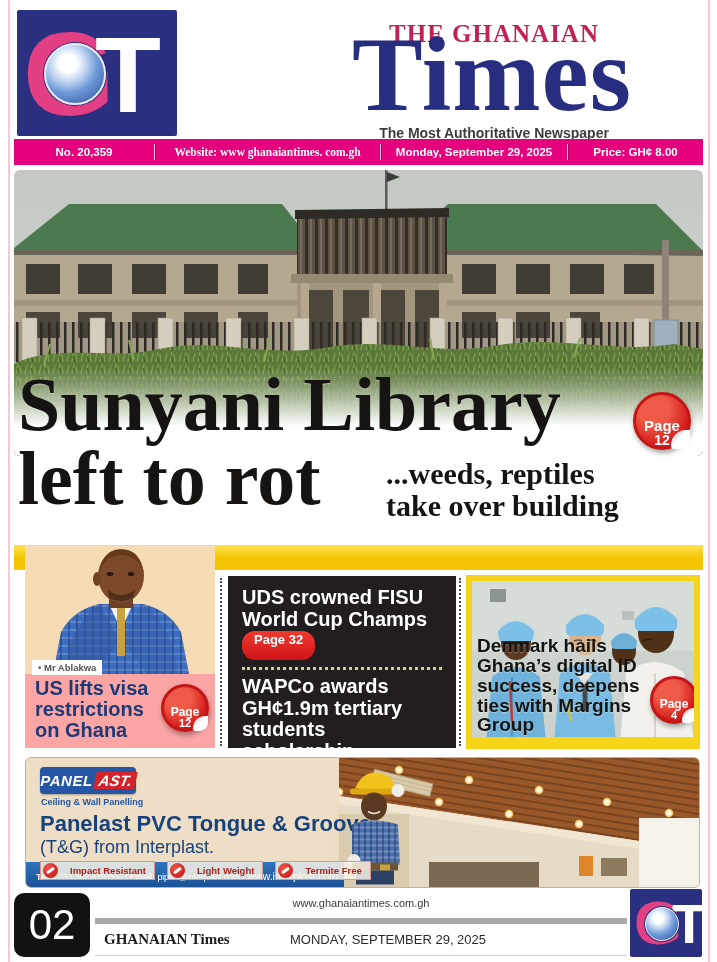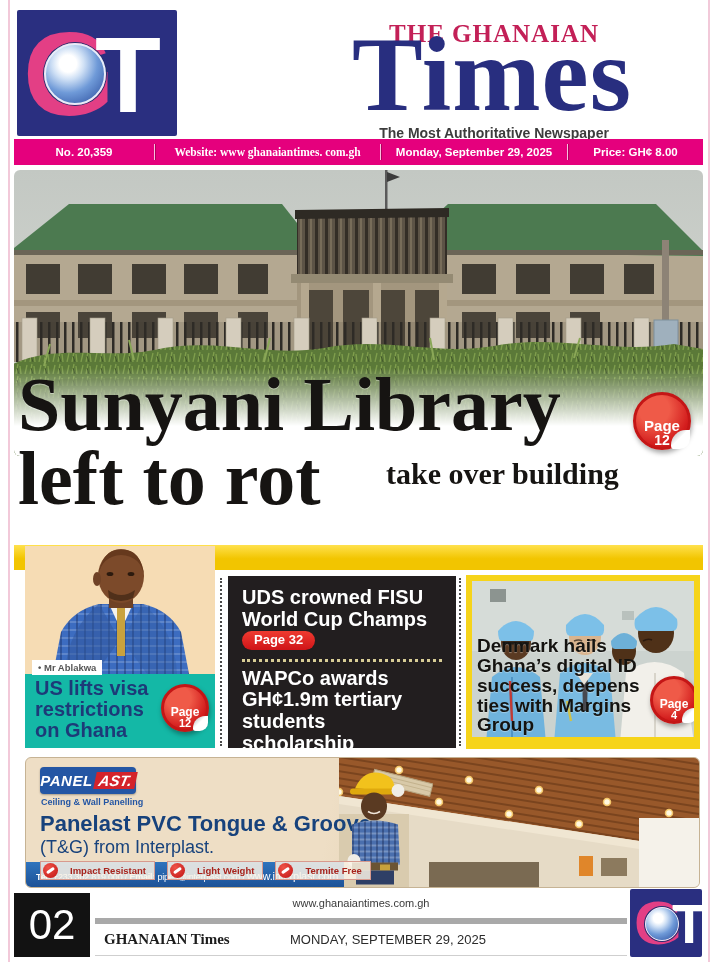--- a/index.html
+++ b/index.html
@@ -60,34 +60,34 @@
   .sticker .curl { position:absolute; right:-2px; bottom:-2px; width:36%; height:36%;
      background:linear-gradient(315deg, #ffffff 0 55%, #d8d8d8 75%, #a9a9a9); border-radius:80% 0 55% 18%; }
   .sticker-lead { left:633px; top:392px; width:58px; height:58px; font-size:15px; }
   .sticker-lead .num { font-size:14px; }
   .sticker-sm { width:48px; height:48px; font-size:12px; }
   .sticker-sm .num { font-size:11px; }
 
   
   .yellow-band { position:absolute; left:14px; top:545px; width:689px; height:25px;
      background:linear-gradient(#ffe14d, #f2c500 55%); }
-  .story-left { position:absolute; left:25px; top:576px; width:190px; height:172px; background:#14b8a6;text-decoration:underline; }
+  .story-left { position:absolute; left:25px; top:576px; width:190px; height:172px; background:#fca5a5;text-decoration:underline; }
   .visa-photo { position:absolute; left:0; top:-30px; width:190px; height:128px; }
   .photo-caption { position:absolute; left:7px; top:84px; background:#ffffff; color:#555;
      font-size:9.5px; font-weight:700; padding:2px 6px; z-index:3; }
   .visa-headline { position:absolute; left:10px; top:102px; width:124px; z-index:3;
      color:#1d3a78; font-weight:700; font-size:20px; line-height:1.05; }
   .sticker-visa { left:136px; top:108px; }
   .vsep { position:absolute; top:578px; height:168px; border-left:2px dotted #4a4a4a; }
   .vsep1 { left:220px; } .vsep2 { left:459px; }
   .story-mid { position:absolute; left:228px; top:576px; width:228px; height:172px;
      background:#221e1f; padding:11px 14px; }
   .mid-headline { color:#fff; font-weight:700; font-size:20px; line-height:1.08; }
   .pill { display:inline-block; background:linear-gradient(#ef3b30,#cf1418); color:#fff; font-weight:700;
-     font-size:13px; padding:2px 12px 3px; border-radius:13px; vertical-align:3px; white-space:nowrap; }
+     font-size:13px; padding:2px 12px 13px; border-radius:13px; vertical-align:3px; white-space:nowrap; }
   .mid-dotted { border:0; border-top:3px dotted #d8cd96; margin:7px 0 6px; }
   .story-right { position:absolute; left:466px; top:575px; width:234px; height:174px;
      background:#f6d41a; padding:6px; }
   .den-photo-wrap { position:relative; width:100%; height:156px; overflow:hidden; }
   .den-headline { position:absolute; left:5px; bottom:2px; width:200px; z-index:3;
      color:#141310; font-weight:700; font-size:19px; line-height:1.04; text-shadow:0 1px 1px rgba(255,255,255,.35); }
   .sticker-den { left:178px; top:95px; }
 
   
   .ad { position:absolute; left:25px; top:757px; width:675px; height:131px; border-radius:6px; overflow:hidden;
@@ -111,21 +111,21 @@
      background:#fff; border-radius:2px; transform:rotate(-35deg); }
   .feature .flabel { font-size:9.5px; font-weight:700; color:#a8241c; white-space:nowrap; }
   .ad-contact { position:absolute; left:0; top:104px; width:318px; height:27px; z-index:3;
      background:linear-gradient(#2f74bd, #1b4f94); display:flex; align-items:center; padding-left:10px;
      color:#fff; font-size:9px; white-space:nowrap; letter-spacing:-.2px; }
   .ad-contact b { font-weight:700; }
   .ad-contact .web { font-size:11px; font-weight:400; }
 
   
   .footer-num { position:absolute; left:14px; top:893px; width:76px; height:64px; background:#121212;
-     color:#fff; display:flex; align-items:center; justify-content:center; font-size:42px; font-weight:400; }
+     color:#fff; display:flex; align-items:center; justify-content:center; font-size:42px; font-weight:400;border-radius:10px; }
   .footer-site { position:absolute; left:95px; top:897px; width:532px; text-align:center;
      font-size:11px; color:#3a3a3a; }
   .footer-bar { position:absolute; left:95px; top:918px; width:532px; height:6px; background:#a9a9a9; }
   .footer-paper { position:absolute; left:104px; top:931px; font-family:"Liberation Serif",serif;
      font-weight:700; font-size:15px; color:#1c1c1c; }
   .footer-date { position:absolute; left:290px; top:932px; font-size:13px; color:#2b2b2b; }
   .footer-rule { position:absolute; left:95px; top:955px; width:532px; height:1px; background:#cfcfcf; }
   .gt-logo.small { left:630px; top:889px; width:72px; height:68px; border-radius:2px; }
   .gt-logo.small .gt-g { left:4px; top:-2px; font-size:62px; }
   .gt-logo.small .gt-t { left:42px; top:2px; font-size:56px; }
@@ -259,20 +259,21 @@
       <path d="M-5,196 C40,172 90,190 140,180 C200,166 250,188 310,178 C370,166 420,186 480,176 C540,164 600,184 660,174 L694,180 L694,286 L-5,286 Z" fill="url(#grassTx)"></path>
       <path d="M-5,214 C80,200 200,218 320,208 C460,198 580,216 694,206 L694,286 L-5,286 Z" fill="#516c31" opacity="0.55"></path>
       <path d="M30,196 l6,-22 M120,190 l-5,-20 M250,192 l6,-24 M420,190 l-4,-22 M560,188 l6,-20" stroke="#8aa757" stroke-width="2" fill="none"></path>
     </svg>
     <div class="lead-fade"></div>
   </div>
 
   <div class="lead-h1 lead-line1">Sunyani Library</div>
   <div class="lead-h1 lead-line2">left to rot</div>
   <div class="lead-sub">
+    <div>...weeds, reptiles</div>
     <div>take over building</div>
   </div>
   <div class="sticker sticker-lead">
     <span>Page</span>
     <span class="num">12</span>
     <span class="curl"></span>
   </div>
 
   <div class="yellow-band"></div>
 

